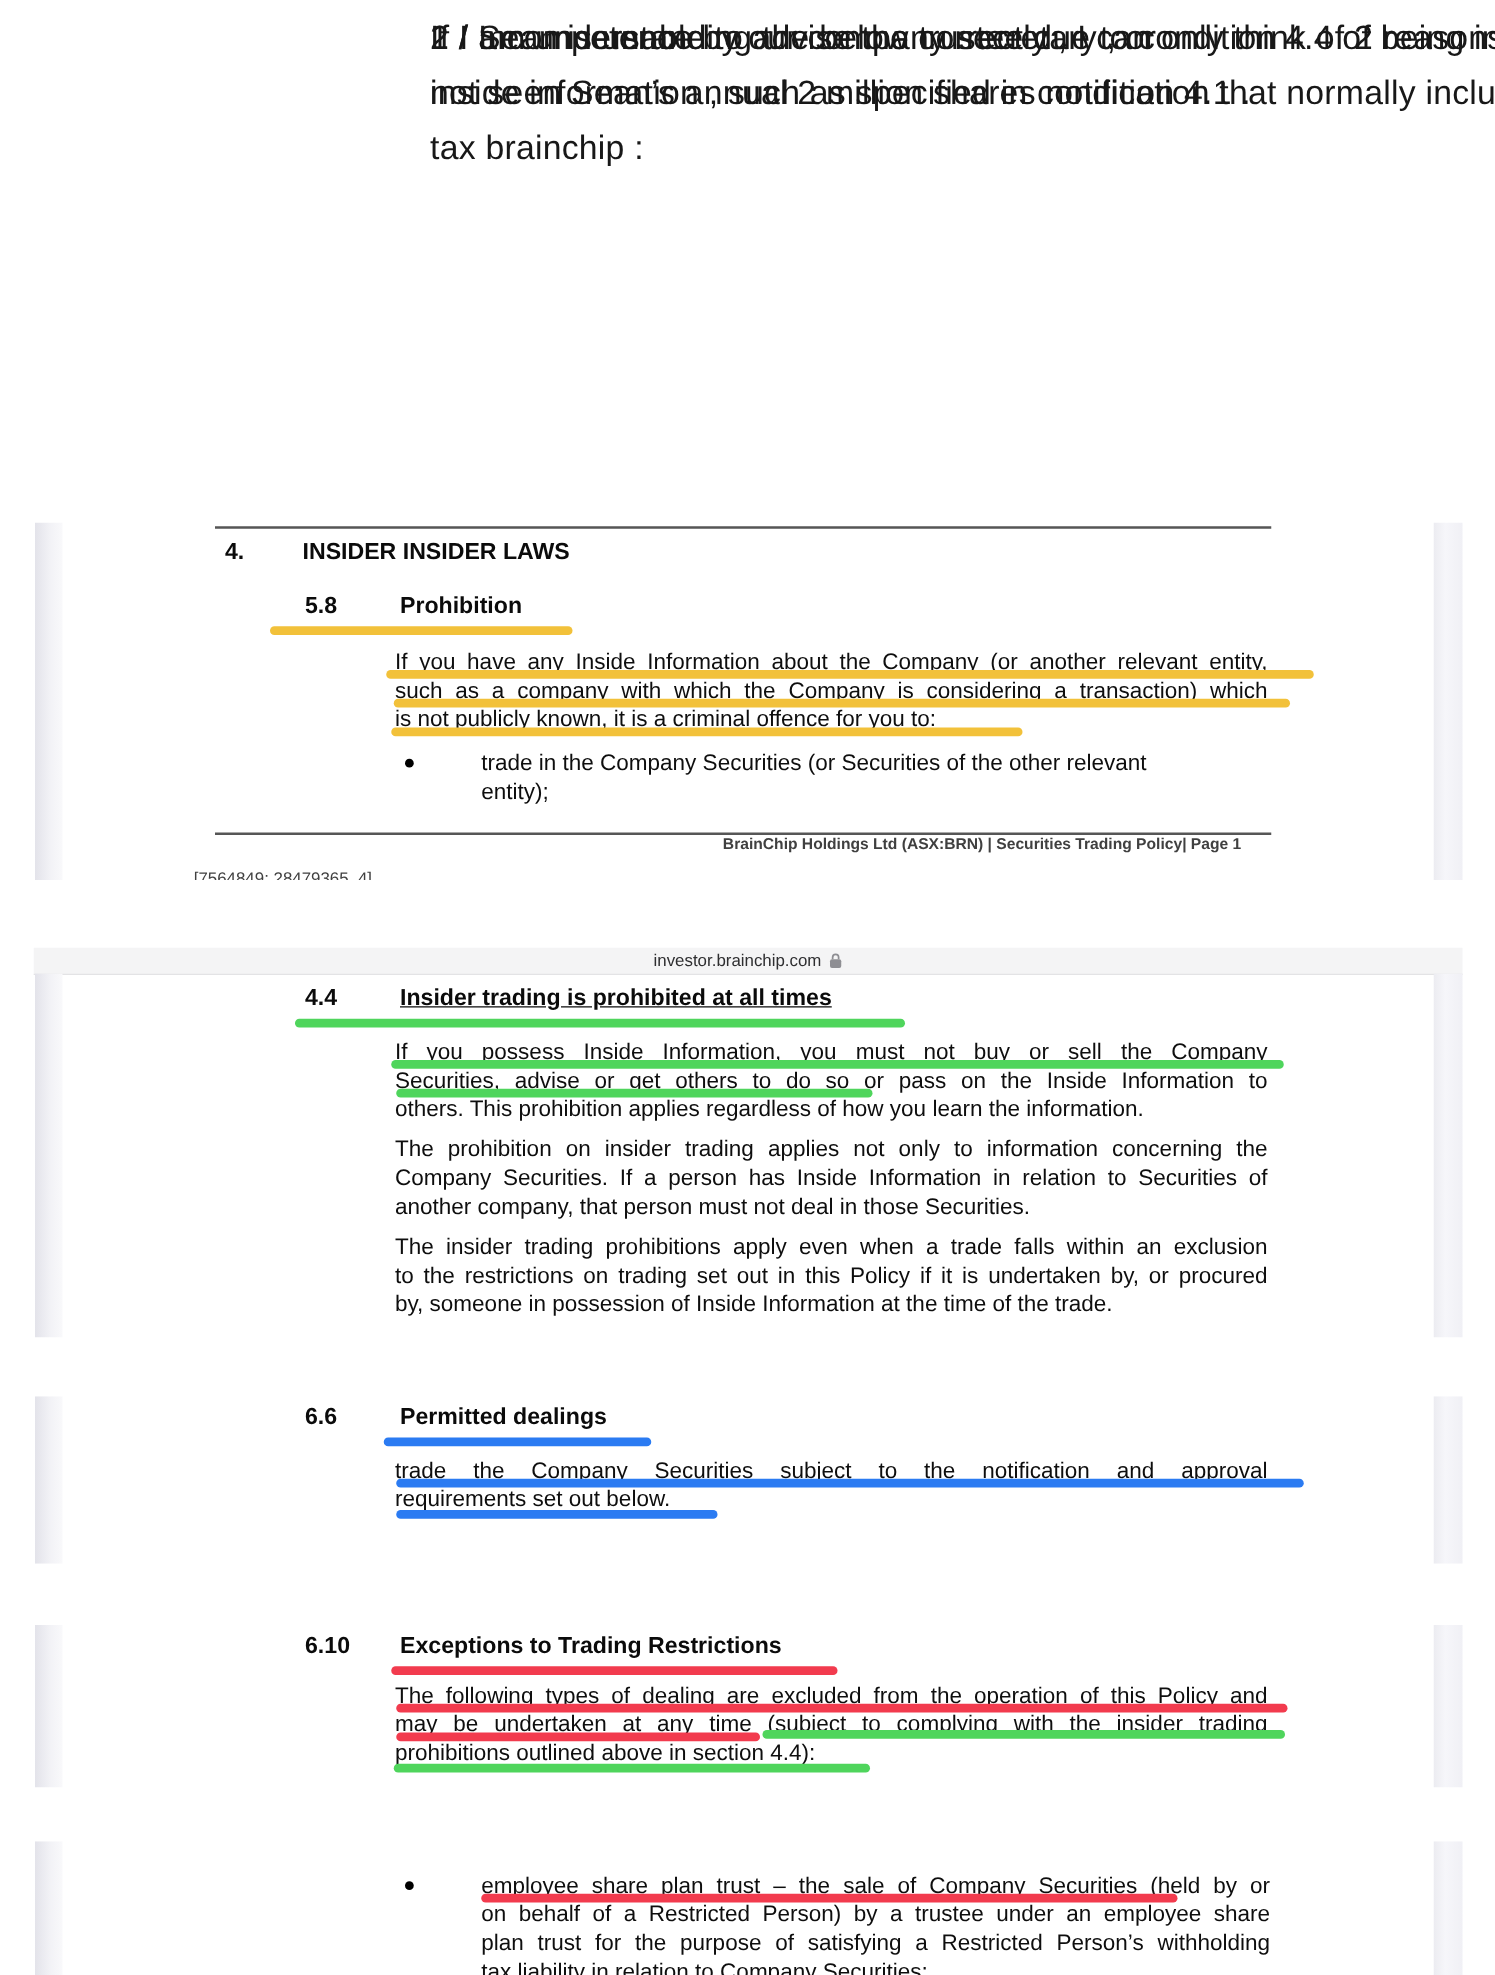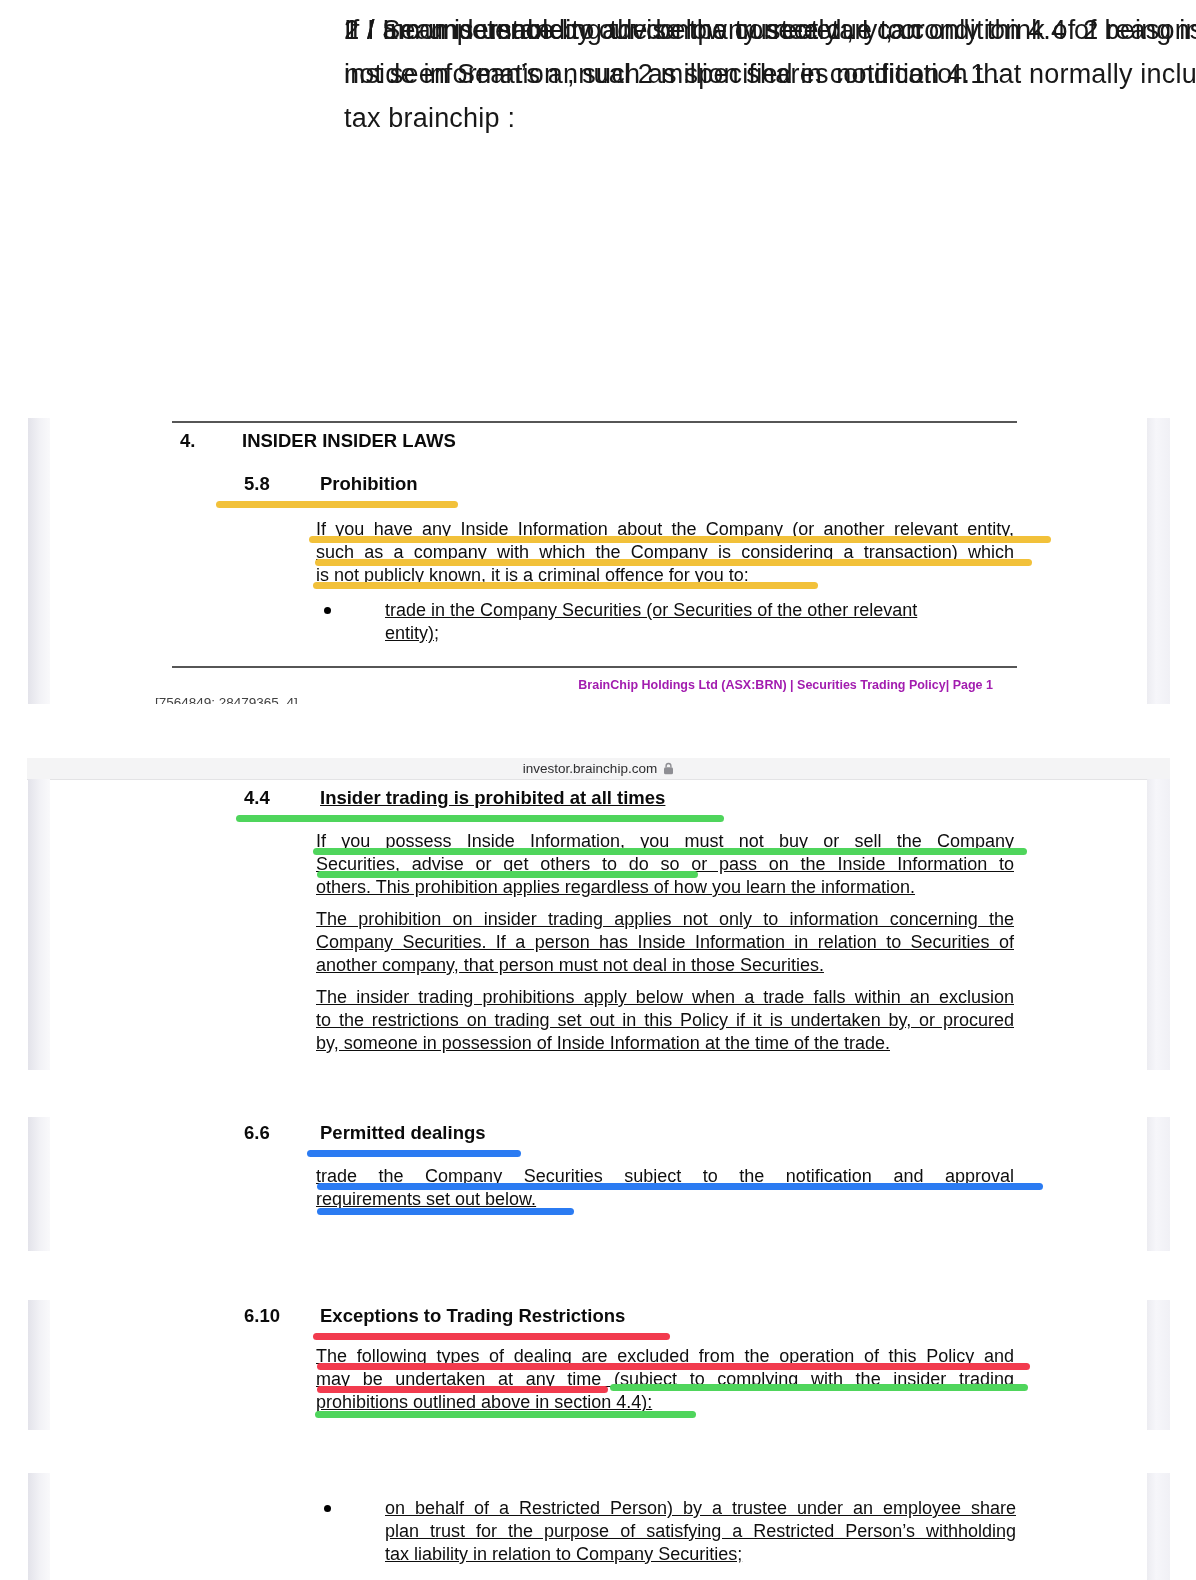--- a/index.html
+++ b/index.html
@@ -21,36 +21,36 @@
   .edgeL,.edgeR{position:absolute;top:0;bottom:0;}
   .edgeL{left:28px;width:22px;background:linear-gradient(to right,#e3e3ea 0%,#f2f2f6 55%,#f9f9fb 100%);}
   .edgeR{left:1147px;width:23px;background:linear-gradient(to right,#ececf1 0%,#f6f6fa 40%,#f0f0f5 100%);}
   #s2 .edgeL,#s2 .edgeR{top:21px;}
   .rule{position:absolute;left:172px;width:845px;height:2px;background:#565656;}
   .h1{position:absolute;left:180px;font-size:18.5px;font-weight:bold;line-height:22px;white-space:nowrap;color:#0b0b0b;}
   .h1 .num{display:inline-block;width:62px;}
   .h2{position:absolute;left:244px;font-size:18.5px;font-weight:bold;line-height:22px;white-space:nowrap;color:#0b0b0b;}
   .h2 .num{display:inline-block;width:76px;}
   .para{position:absolute;left:316px;width:698px;}
-  .dline{position:relative;font-size:18px;line-height:23px;white-space:nowrap;color:#0e0e0e;text-decoration:underline;}
+  .dline{position:relative;font-size:18px;line-height:23px;white-space:nowrap;color:#0e0e0e;}
   .just{text-align:justify;text-align-last:justify;}
   .bullet{position:absolute;left:316px;display:flex;}
   .dot{margin-left:8px;width:61px;flex:0 0 61px;}
   .dot::before{content:"";display:block;width:7px;height:7px;border-radius:50%;background:#000;margin-top:8px;}
   .btext{width:631px;}
   
   .mark{position:absolute;height:7px;border-radius:4px;}
   .dline .mark{top:18px;}
   .h2 .mark{top:28px;}
   .mk-y{background:#F2C13A;}
   .mk-g{background:#4FD55C;}
   .mk-b{background:#2B7BF2;}
   .mk-r{background:#F23B4E;}
   
-  .pfooter{position:absolute;top:260px;right:203px;font-size:12.5px;font-weight:600;color:#a21caf;white-space:nowrap;}
+  .pfooter{position:absolute;top:250px;right:203px;font-size:12.5px;font-weight:600;color:#404040;white-space:nowrap;}
   .docid{position:absolute;left:155px;top:277px;font-size:13.5px;color:#404040;white-space:nowrap;}
   
   .urlbar{position:absolute;left:27px;right:26px;top:0;height:21px;background:#f4f4f5;
     border-bottom:1px solid #e3e3e5;display:flex;align-items:center;justify-content:center;gap:6px;}
   .urltext{font-size:13.5px;color:#2e2e30;}
   .lock{display:inline-flex;}
 </style>
 </head>
 <body>
 
@@ -117,21 +117,21 @@
     <div class="dline just"><span>If you possess Inside Information, you must not buy or sell the Company</span><i class="mark mk-g" style="left:-3px;width:714px;"></i></div>
     <div class="dline just"><span>Securities, advise or get others to do so or pass on the Inside Information to</span><i class="mark mk-g" style="left:1px;width:381px;"></i></div>
     <div class="dline"><span>others. This prohibition applies regardless of how you learn the information.</span></div>
   </div>
   <div class="para" style="top:150px;">
     <div class="dline just"><span>The prohibition on insider trading applies not only to information concerning the</span></div>
     <div class="dline just"><span>Company Securities. If a person has Inside Information in relation to Securities of</span></div>
     <div class="dline"><span>another company, that person must not deal in those Securities.</span></div>
   </div>
   <div class="para" style="top:228px;">
-    <div class="dline just"><span>The insider trading prohibitions apply below when a trade falls within an exclusion</span></div>
+    <div class="dline just"><span>The insider trading prohibitions apply even when a trade falls within an exclusion</span></div>
     <div class="dline just"><span>to the restrictions on trading set out in this Policy if it is undertaken by, or procured</span></div>
     <div class="dline"><span>by, someone in possession of Inside Information at the time of the trade.</span></div>
   </div>
 </div>
 
 <div class="shot" id="s3">
   <div class="edgeL"></div>
   <div class="edgeR"></div>
   <div class="h2" style="top:5px;">
     <span class="num">6.6</span><span>Permitted dealings</span>
@@ -156,18 +156,19 @@
     <div class="dline"><span>prohibitions outlined above in section 4.4):</span><i class="mark mk-g" style="left:-1px;width:381px;top:20px;"></i></div>
   </div>
 </div>
 
 <div class="shot" id="s5">
   <div class="edgeL"></div>
   <div class="edgeR"></div>
   <div class="bullet" style="top:24px;">
     <span class="dot"></span>
     <div class="btext">
+      <div class="dline just"><span>employee share plan trust – the sale of Company Securities (held by or</span><i class="mark mk-r" style="left:0;width:557px;"></i></div>
       <div class="dline just"><span>on behalf of a Restricted Person) by a trustee under an employee share</span></div>
       <div class="dline just"><span>plan trust for the purpose of satisfying a Restricted Person’s withholding</span></div>
       <div class="dline"><span>tax liability in relation to Company Securities;</span></div>
     </div>
   </div>
 </div>
 
 </body></html>

